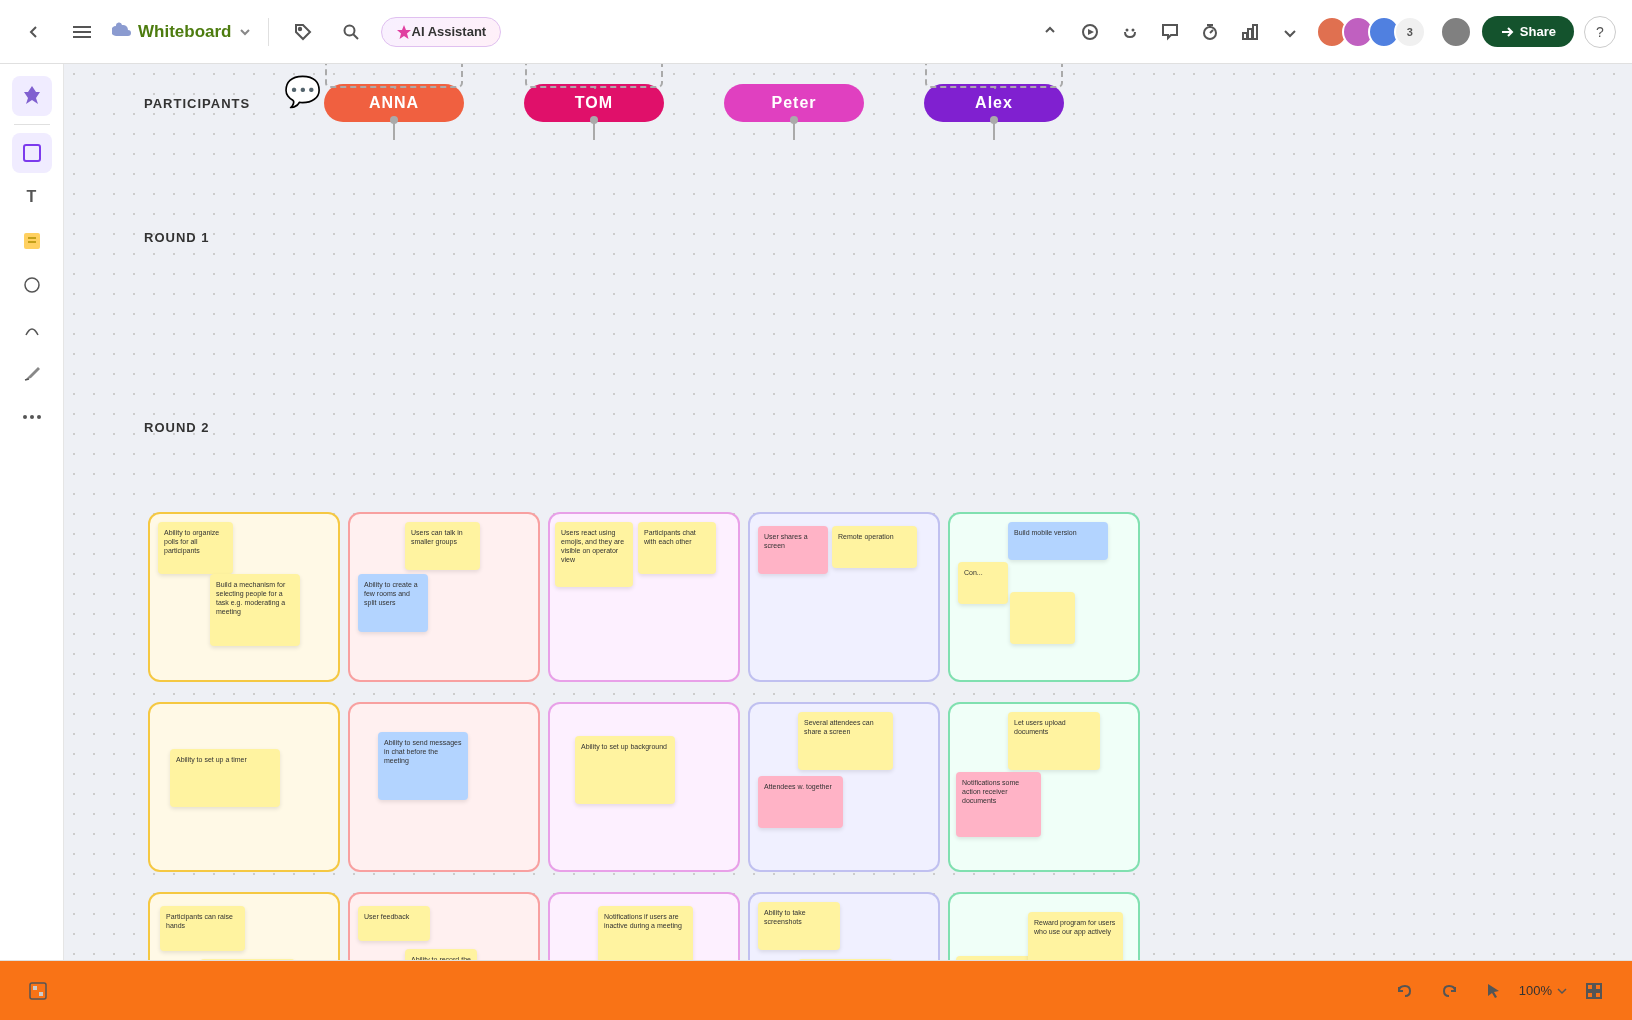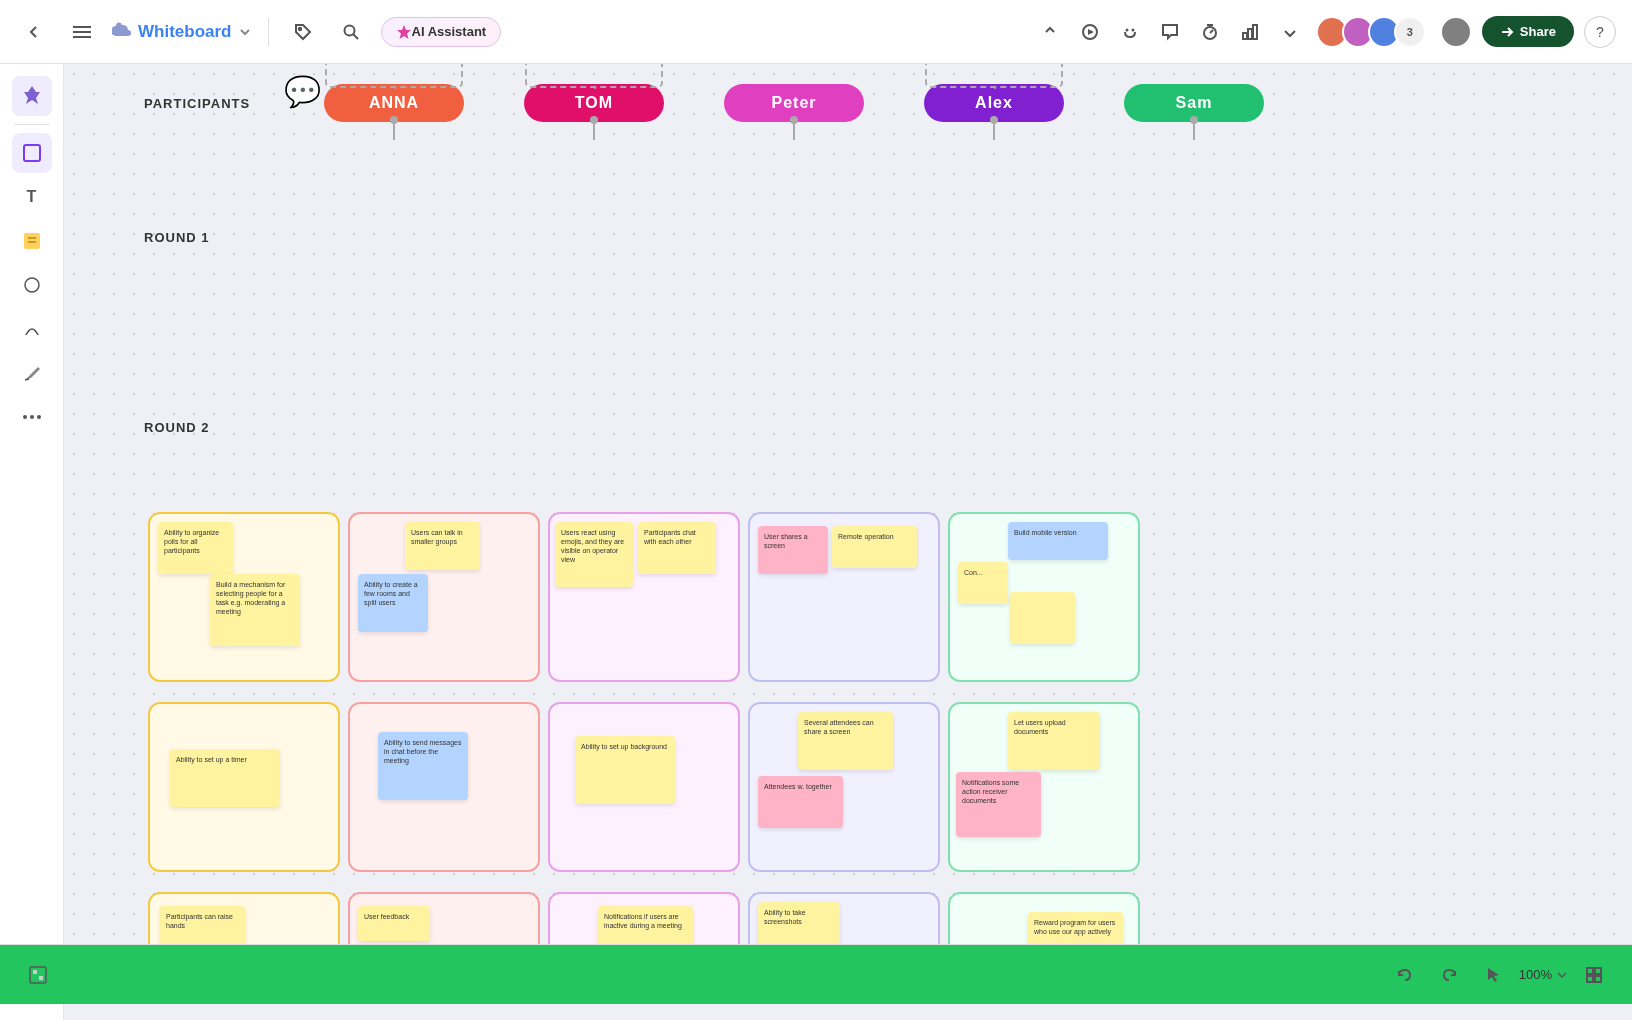--- a/index.html
+++ b/index.html
@@ -35,21 +35,21 @@
       gap: 10px;
     }
     .icon-btn {
       width: 36px; height: 36px;
       display: flex; align-items: center; justify-content: center;
       border-radius: 8px; cursor: pointer; border: none; background: transparent;
       color: #555; font-size: 18px;
     }
     .whiteboard-title {
       display: flex; align-items: center; gap: 6px;
-      font-size: 17px; font-weight: 600; color: #3b82f6; cursor: pointer;
+      font-size: 17px; font-weight: 600; color: #4d7c0f; cursor: pointer;
     }
     .whiteboard-title svg { color: #999; }
     .ai-btn {
       display: flex; align-items: center; 
       padding: 6px 14px; border-radius: 20px;
       background: linear-gradient(135deg, #f8f0ff, #fff0f8);
       border: 1px solid #e0c0f0; cursor: pointer;
       font-size: 13px; font-weight: 600; color: #333;
     }
     .divider-v { width: 1px; height: 28px; background: #e0e0e0; margin: 0 4px; }
@@ -115,23 +115,23 @@
       height: calc(100% - 64px - 60px);
       background: #eef0f5;
       background-image: radial-gradient(circle, #ccc 1px, transparent 1px);
       background-size: 20px 20px;
       overflow: hidden;
     }
 
     
     .bottombar {
       position: absolute;
-      bottom: 16px; left: 0; right: 0;
+      bottom: 0; left: 0; right: 0;
       height: 60px;
-      background: #22c55e;
+      background: #f97316;
       border-top: 1px solid #e0e0e0;
       display: flex; align-items: center;
       justify-content: space-between;
       padding: 0 20px;
       z-index: 10;
     }
     .bottombar-left { display: flex; align-items: center; gap: 8px; }
     .bottombar-right { display: flex; align-items: center; gap: 8px; }
     .zoom-display {
       font-size: 13px; font-weight: 500; color: #333;
@@ -452,24 +452,20 @@
 
         <div class="participant-chip">
           <svg style="position:absolute;top:-45px;left:30px;" width="140" height="50">
             <rect x="2" y="2" width="136" height="46" rx="4" fill="none" stroke="#aaa" stroke-width="2" stroke-dasharray="6,4"></rect>
             <line x1="71" y1="48" x2="71" y2="60" stroke="#aaa" stroke-width="1.5"></line>
           </svg>
           <div class="chip" style="background:#8020d0;">Alex</div>
           <div class="chip-pin"></div>
         </div>
 
-        <div class="participant-chip">
-          <div class="chip" style="background:#20c070;">Sam</div>
-          <div class="chip-pin"></div>
-        </div>
       </div>
     </div>
 
     <div style="position:absolute; top:-10px; left:140px; font-size:30px;">💬</div>
 
     <div class="rounds-area">
       <div class="round-labels">
         <div class="round-label">ROUND  1</div>
         <div class="round-label">ROUND  2</div>
       </div>

